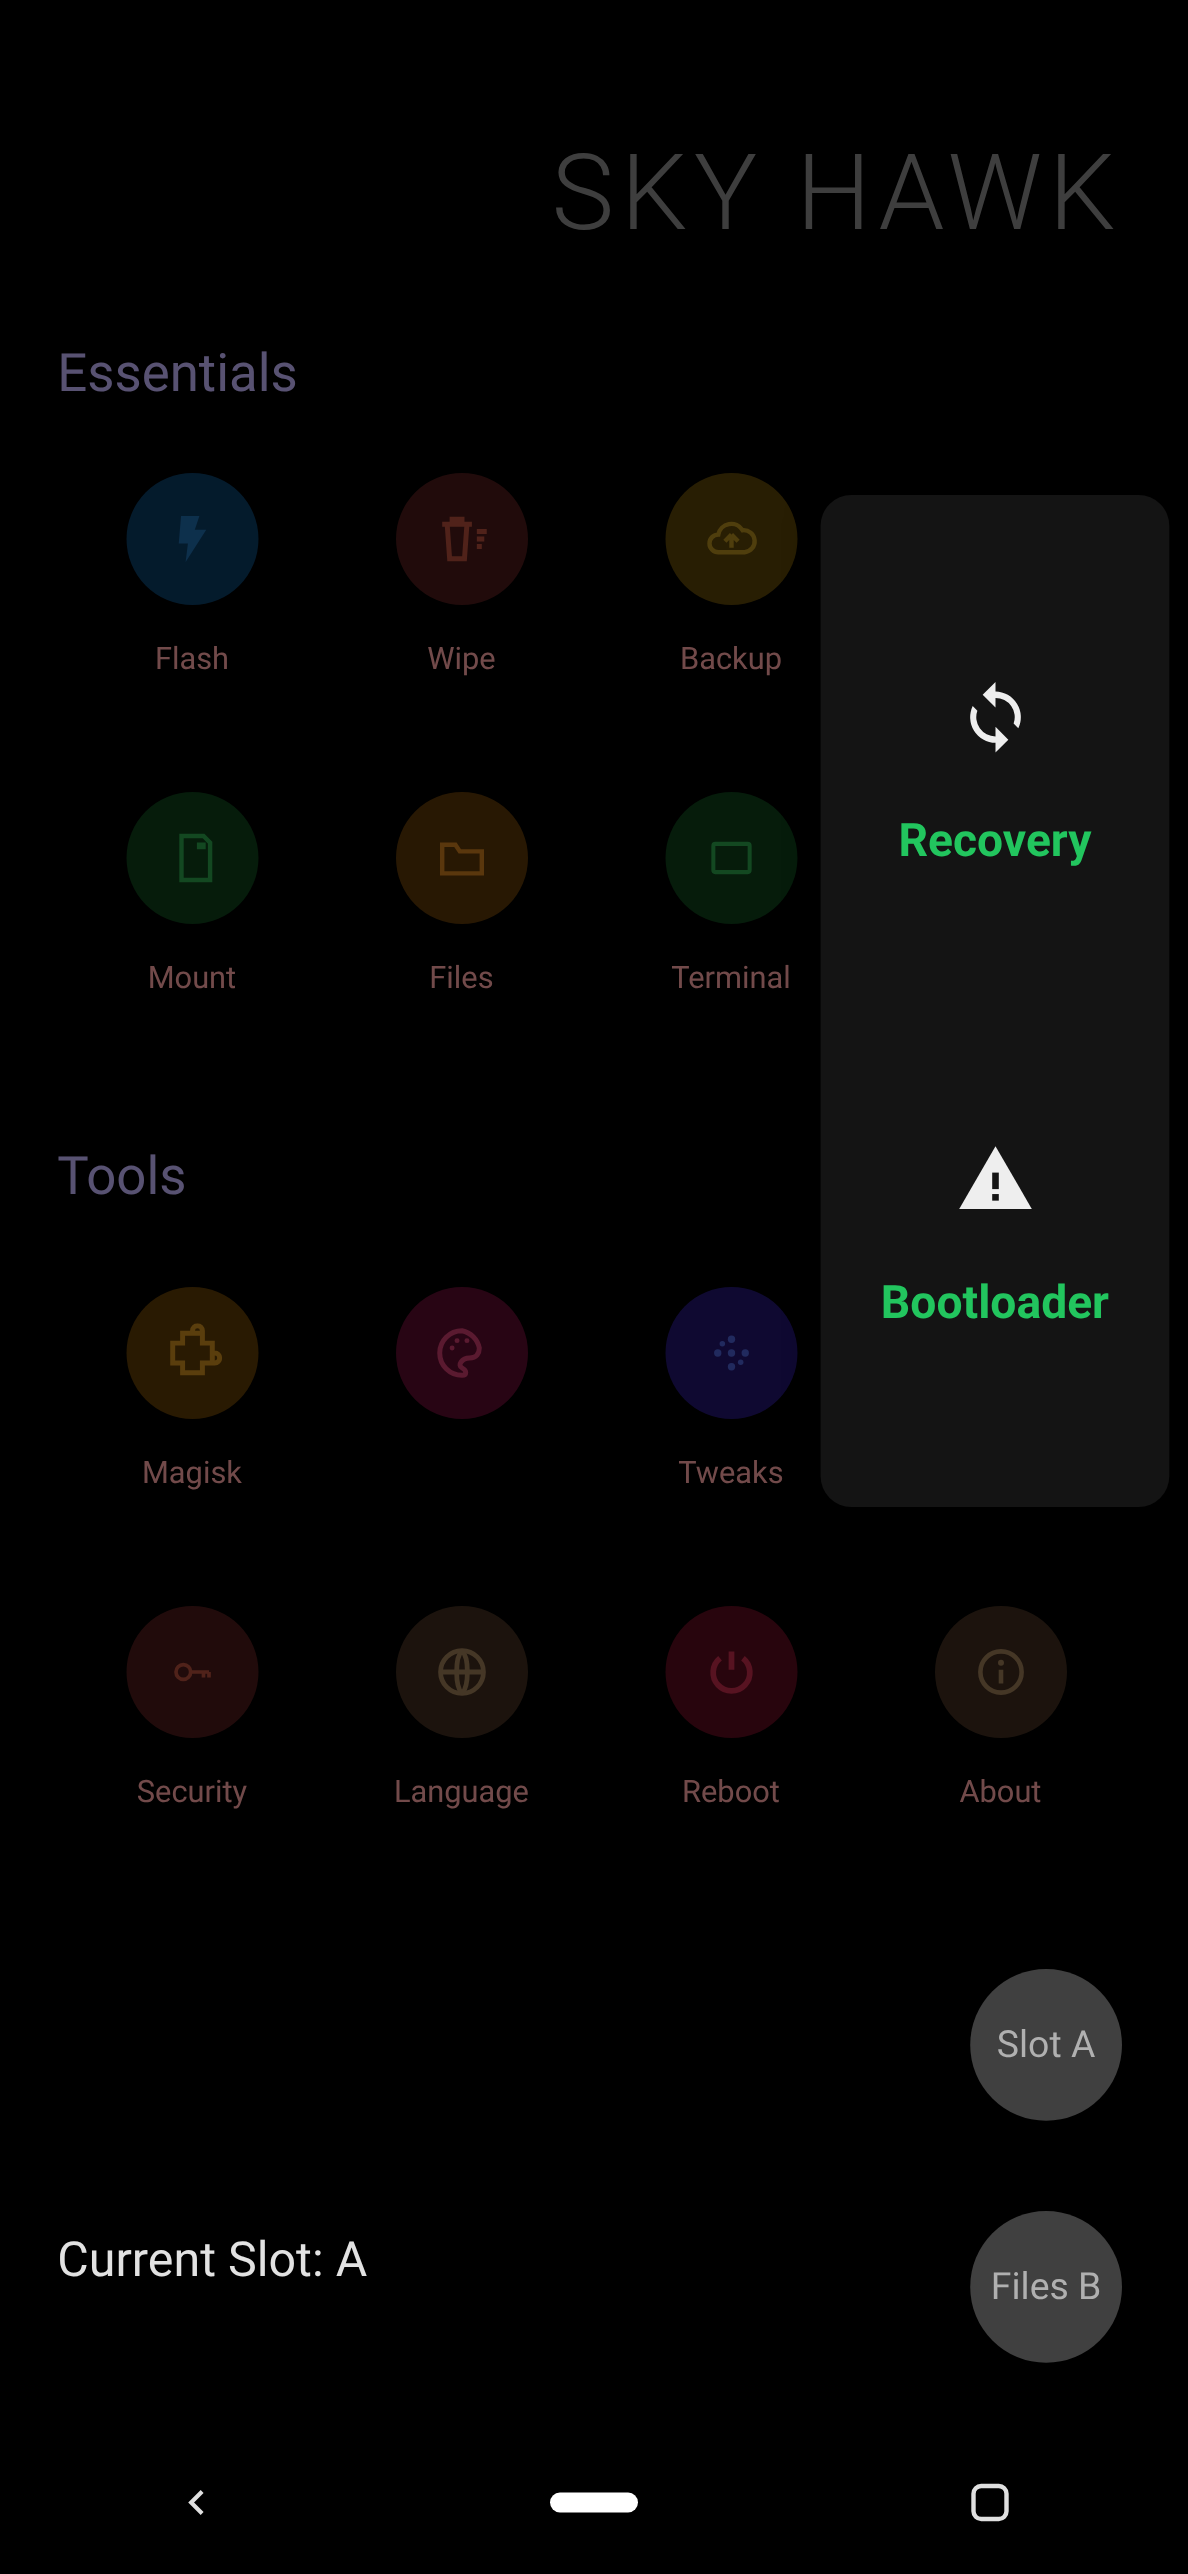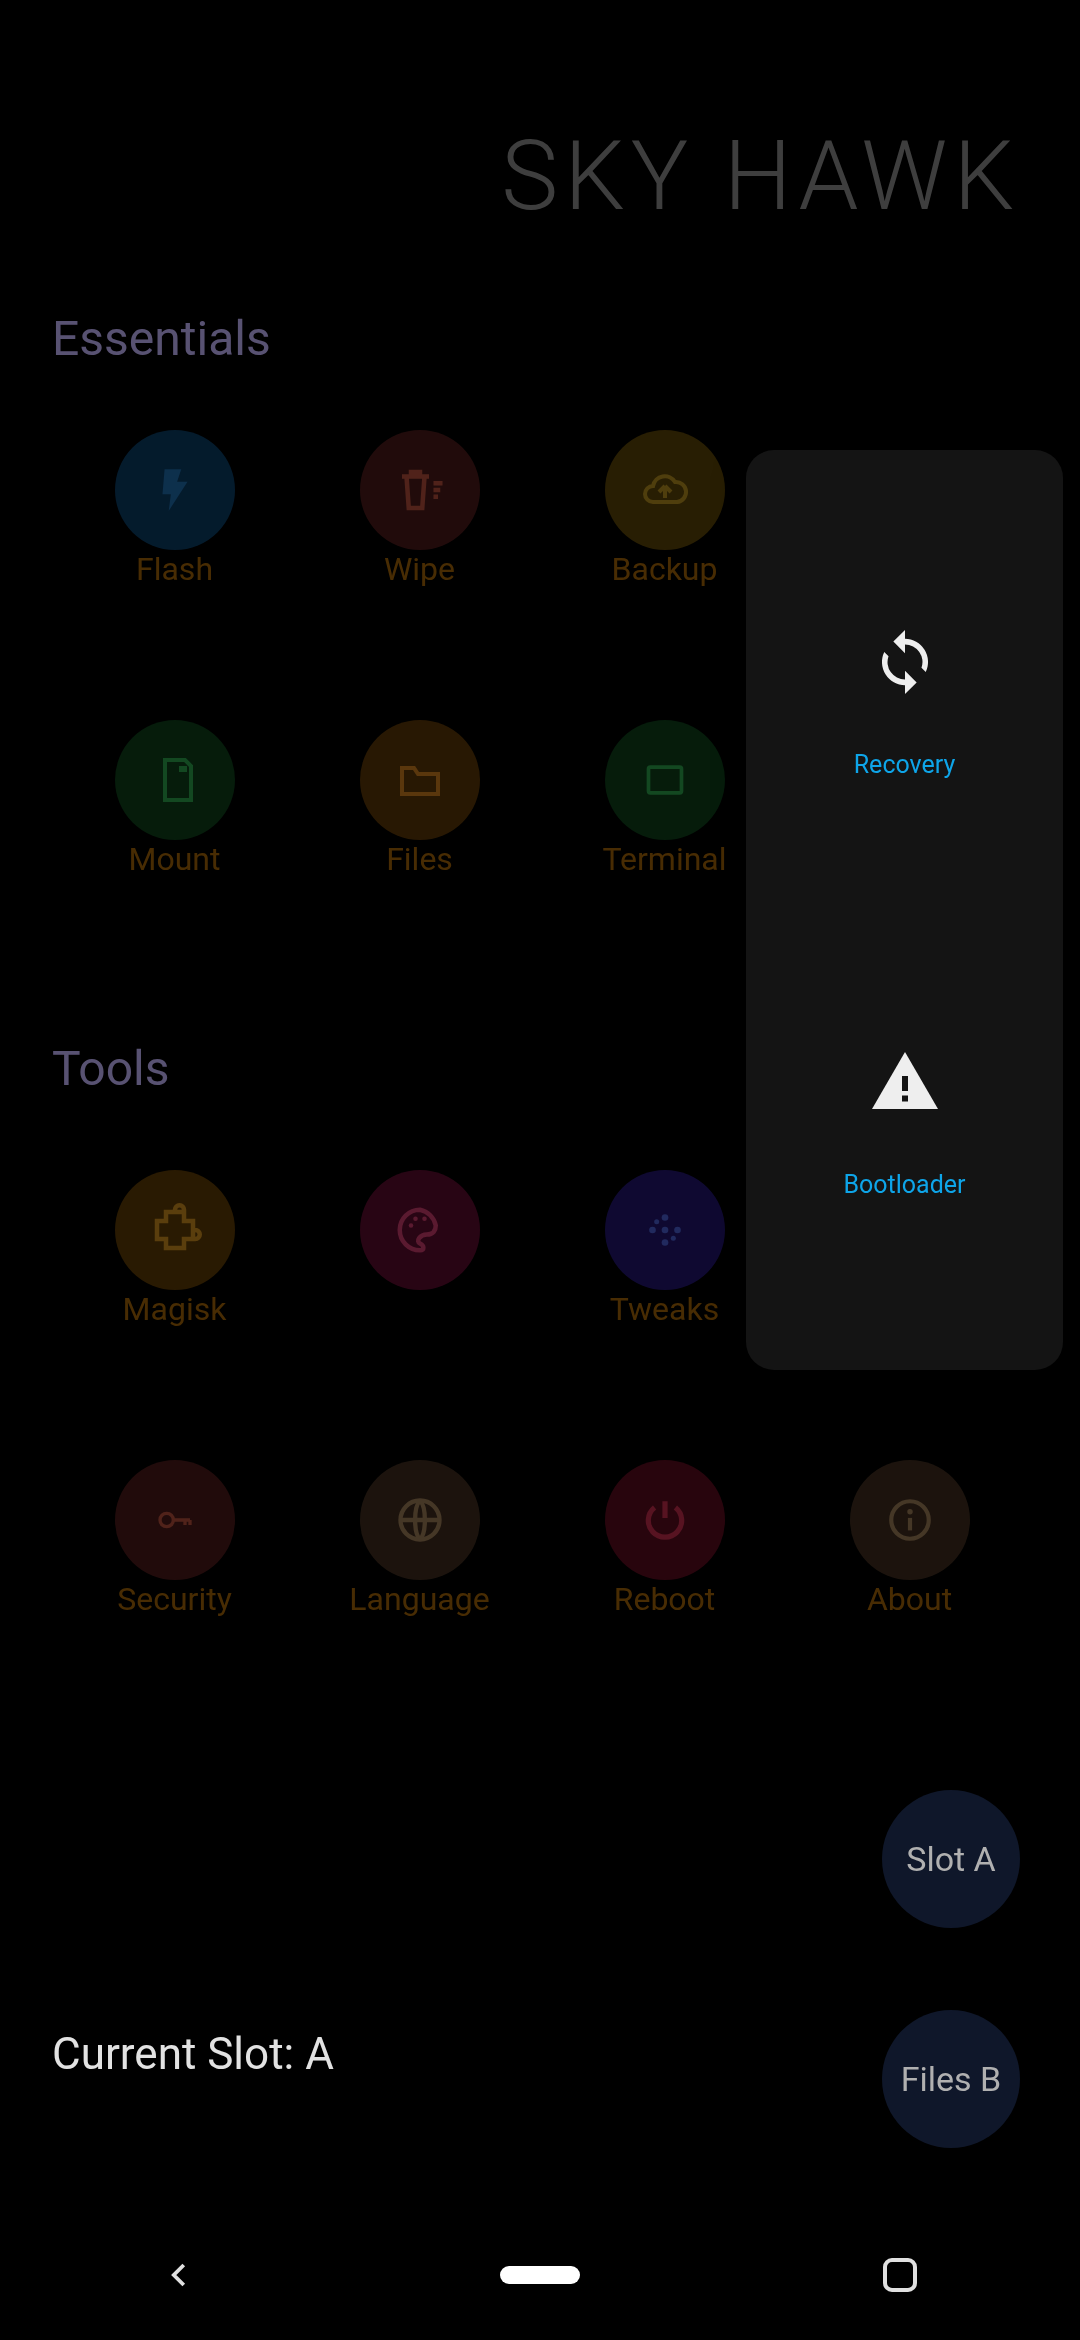--- a/index.html
+++ b/index.html
@@ -10,33 +10,33 @@
   .title { position: absolute; top: 120px; left: 0; right: 60px; text-align: right; font-size: 96px; font-weight: 300; letter-spacing: 6px; color: #8a8a8a; }
 
   
   .section-h { position: absolute; left: 52px; font-size: 48px; font-weight: 400; color: #c4b5fd; }
   .section-h.essentials { top: 310px; }
   .section-h.tools { top: 1040px; }
 
   
   .grid-item { position: absolute; width: 245px; text-align: center; }
   .grid-item .circle { width: 120px; height: 120px; border-radius: 60px; margin: 0 auto; display: flex; align-items: center; justify-content: center; }
-  .grid-item .label { font-size: 32px; color: #a16207; font-weight: 400; }
+  .grid-item .label { margin-top: 32px; font-size: 28px; color: #fca5a5; font-weight: 400; }
 
   
   .dimmer { position: absolute; inset: 0; background: rgba(0,0,0,0.55); pointer-events: none; }
 
   
   .popup { position: absolute; right: 17px; top: 450px; width: 317px; height: 920px; background: #141414; border-radius: 28px; display: flex; flex-direction: column; justify-content: space-around; padding: 40px 0; box-shadow: 0 4px 30px rgba(0,0,0,0.6); }
   .popup-item { display: flex; flex-direction: column; align-items: center; padding: 0 10px; }
   .popup-item .pico { width: 80px; height: 80px; display: flex; align-items: center; justify-content: center; }
-  .popup-item .plabel { margin-top: 48px; font-size: 25px; color: #0ea5e9; font-weight: 400; }
-
-  
-  .slot-btn { position: absolute; right: 60px; width: 138px; height: 138px; border-radius: 70px; background: #0f172a; color: #b0b0b0; font-size: 34px; display: flex; align-items: center; justify-content: center; }
+  .popup-item .plabel { margin-top: 48px; font-size: 42px; color: #22c55e; font-weight: 700; }
+
+  
+  .slot-btn { position: absolute; right: 60px; width: 138px; height: 138px; border-radius: 70px; background: #404040; color: #b0b0b0; font-size: 34px; display: flex; align-items: center; justify-content: center; }
   .slot-a { top: 1790px; }
   .slot-b { top: 2010px; }
 
   .current-slot { position: absolute; left: 52px; bottom: 260px; font-size: 44px; color: #e2e2e2; font-weight: 400; margin-top: 44px; }
 
   
   .navbar { position: absolute; bottom: 0; left: 0; right: 0; height: 130px; display: flex; align-items: center; justify-content: space-around; }
   .navbar .nav-btn { width: 80px; height: 60px; display: flex; align-items: center; justify-content: center; }
   .nav-pill { width: 80px; height: 18px; background: #fff; border-radius: 10px; }
   .nav-sq { width: 34px; height: 34px; border: 4px solid #e0e0e0; border-radius: 9px; }

